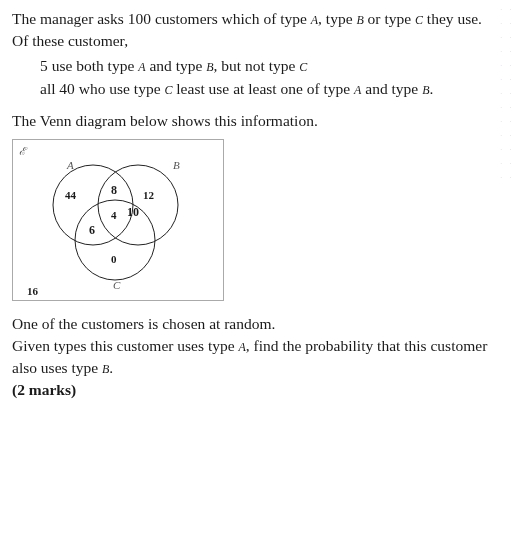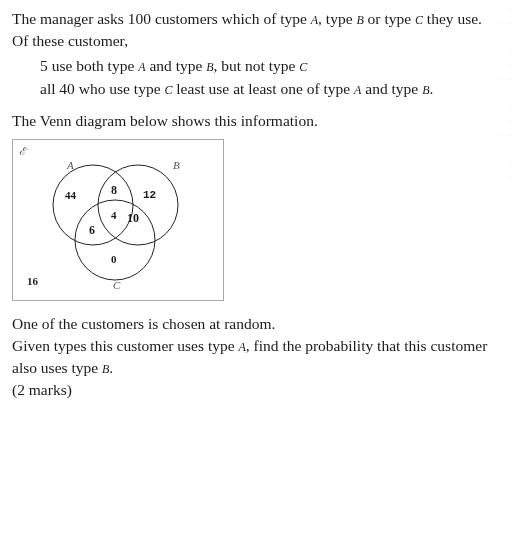--- a/index.html
+++ b/index.html
@@ -29,21 +29,21 @@
     font-style: italic;
     font-size: 11px;
     color: #555;
   }
   .venn-num {
     position: absolute;
     font-weight: bold;
     font-size: 11px;
   }
   svg.circles { position: absolute; top: 0; left: 0; }
-  .marks { font-weight: normal; }
+  .marks { font-weight: bold; }
   .right-ornament {
     position: absolute;
     right: 6px;
     top: 2px;
     font-size: 9px;
     color: #e0e0f0;
     letter-spacing: 2px;
     line-height: 14px;
     user-select: none;
   }
@@ -76,26 +76,26 @@
     <circle cx="80" cy="65" r="40" fill="none" stroke="#222" stroke-width="1"></circle>
     <circle cx="125" cy="65" r="40" fill="none" stroke="#222" stroke-width="1"></circle>
     <circle cx="102" cy="100" r="40" fill="none" stroke="#222" stroke-width="1"></circle>
   </svg>
   <span class="venn-label" style="top:18px;left:54px;">A</span>
   <span class="venn-label" style="top:18px;left:160px;">B</span>
   <span class="venn-label" style="top:138px;left:100px;">C</span>
 
   <span class="venn-num" style="top:48px;left:52px;">44</span>
   <span class="venn-num" style="top:42px;left:98px;font-size:12px;">8</span>
-  <span class="venn-num" style="top:48px;left:130px;font-family:Liberation Mono, monospace;">12</span>
+  <span class="venn-num" style="top:48px;left:130px;">12</span>
   <span class="venn-num" style="top:68px;left:98px;font-size:11px;">4</span>
   <span class="venn-num" style="top:82px;left:76px;font-size:12px;">6</span>
-  <span class="venn-num" style="top:70px;left:114px;font-size:12px;">10</span>
+  <span class="venn-num" style="top:64px;left:114px;font-size:12px;">10</span>
   <span class="venn-num" style="top:112px;left:98px;">0</span>
-  <span class="venn-num" style="top:134px;left:14px;">16</span>
+  <span class="venn-num" style="top:144px;left:14px;">16</span>
 </div>
 
 <p>One of the customers is chosen at random.</p>
 
 <p>
   <span>Given types this customer uses type </span><span class="sub-italic">A</span><span>, find the probability that this customer also uses type </span><span class="sub-italic">B</span><span>.</span>
 </p>
 
 <p class="marks">(2 marks)</p>
 

